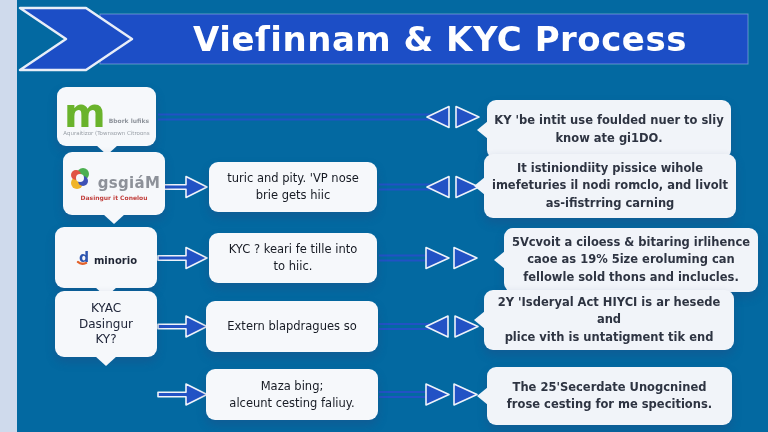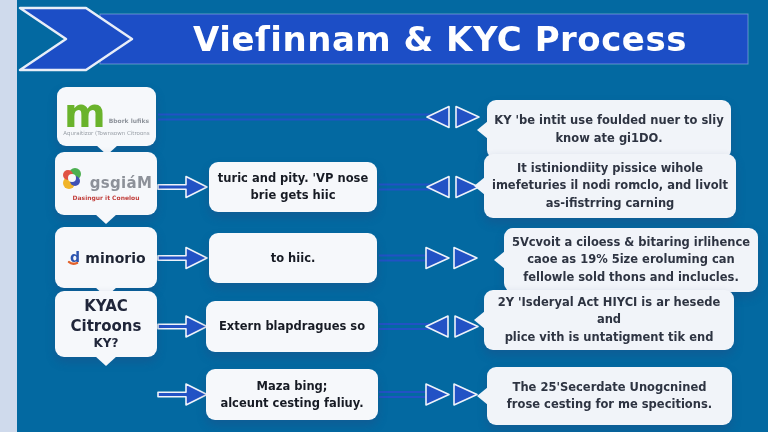--- a/index.html
+++ b/index.html
@@ -15,45 +15,45 @@
   .box{position:absolute;background:#f6f8fb;border-radius:9px;
     box-shadow:0 5px 10px rgba(45,65,120,.32);display:flex;flex-direction:column;
     align-items:center;justify-content:center;text-align:center;padding:2px 6px;box-sizing:border-box;}
   .tail-b::after{content:"";position:absolute;bottom:-9px;left:50%;transform:translateX(-50%);
     border-left:11px solid transparent;border-right:11px solid transparent;border-top:10px solid #f6f8fb;}
   .right-box{background:#f1f4f9;}
   .right-box::before{content:"";position:absolute;left:-10px;top:50%;transform:translateY(-50%);
     border-top:9px solid transparent;border-bottom:9px solid transparent;border-right:11px solid #f1f4f9;}
   
   .r1l{left:57px;top:87px;width:99px;height:59px;}
-  .r2l{left:55px;top:152px;width:102px;height:63px;}
+  .r2l{left:63px;top:152px;width:102px;height:63px;}
   .r3l{left:55px;top:227px;width:102px;height:61px;}
   .r4l{left:55px;top:291px;width:102px;height:66px;}
   .r5l{left:57px;top:362px;width:100px;height:62px;}
   .r2m{left:209px;top:162px;width:168px;height:50px;}
   .r3m{left:209px;top:233px;width:168px;height:50px;}
   .r4m{left:206px;top:301px;width:172px;height:51px;}
   .r5m{left:206px;top:369px;width:172px;height:51px;}
   .r1r{left:487px;top:88px;width:244px;height:59px;margin-top:12px;}
   .r2r{left:484px;top:154px;width:252px;height:64px;}
   .r3r{left:504px;top:228px;width:254px;height:64px;}
   .r4r{left:484px;top:290px;width:250px;height:60px;}
   .r5r{left:487px;top:367px;width:245px;height:58px;}
   
-  .mid-line{font-size:11.5px;font-weight:700;color:#171b24;line-height:1.45;display:block;}
+  .mid-line{font-size:11.5px;font-weight:400;color:#171b24;line-height:1.45;display:block;}
   .right-line{font-size:11.5px;font-weight:600;color:#2e3442;line-height:1.5;display:block;}
-  .lbl-bold{font-size:15px;font-weight:700;color:#20263a;line-height:1.3;display:block;}
-  .lbl-sub{font-size:12px;font-weight:700;color:#20263a;line-height:1.2;display:block;}
+  .lbl-bold{font-size:12px;font-weight:400;color:#20263a;line-height:1.3;display:block;}
+  .lbl-sub{font-size:12px;font-weight:400;color:#20263a;line-height:1.2;display:block;}
   .logo-row{display:flex;align-items:flex-end;justify-content:center;}
   .m-letter{color:#6ab32c;font-size:40px;font-weight:800;line-height:.75;}
   .m-cap1{font-size:6px;color:#8f949c;margin-left:3px;margin-bottom:4px;font-weight:700;}
   .m-cap2{font-size:5.5px;color:#9aa0a8;margin-top:2px;}
   .gs-label{font-size:15px;color:#8d9199;font-weight:700;letter-spacing:.3px;margin-left:4px;}
   .gs-cap{font-size:6px;color:#c2413e;margin-top:2px;font-weight:700;}
-  .mn-label{font-size:14px;font-weight:800;color:#1e2433;margin-left:2px;}
+  .mn-label{font-size:10px;font-weight:800;color:#1e2433;margin-left:2px;}
 </style>
 </head>
 <body>
 
 <div class="canvas">
   <div class="left-strip"></div>
 
   <svg class="arrows" width="768" height="432" viewBox="0 0 768 432">
     <g stroke-linejoin="round">
 
@@ -143,31 +143,32 @@
   <div class="box r3l tail-b">
     <div class="logo-row">
       <svg width="17" height="17" viewBox="0 0 17 17">
         <path d="M3 13 q3 3 8 1" stroke="#e2622b" stroke-width="2.4" fill="none" stroke-linecap="round"></path>
         <text x="4" y="13" font-size="14" font-weight="bold" fill="#2d55b0" font-family="DejaVu Sans, sans-serif">d</text>
       </svg>
       <span class="mn-label">minorio</span>
     </div>
   </div>
   <div class="box r3m">
+    <span class="mid-line">KYC ? keari fe tille into</span>
     <span class="mid-line">to hiic.</span>
   </div>
   <div class="box right-box r3r">
     <span class="right-line">5Vcvoit a ciloess &amp; bitaring irlihence</span>
     <span class="right-line">caoe as 19% 5ize eroluming can</span>
     <span class="right-line">fellowle sold thons and inclucles.</span>
   </div>
 
   <div class="box r4l tail-b">
     <span class="lbl-bold">KYAC</span>
-    <span class="lbl-bold">Citroons</span>
+    <span class="lbl-bold">Dasingur</span>
     <span class="lbl-sub">KY?</span>
   </div>
   <div class="box r4m">
     <span class="mid-line">Extern blapdragues so</span>
   </div>
   <div class="box right-box r4r">
     <span class="right-line">2Y 'Isderyal Act HIYCI is ar hesede and</span>
     <span class="right-line">plice vith is untatigment tik end</span>
   </div>
 

